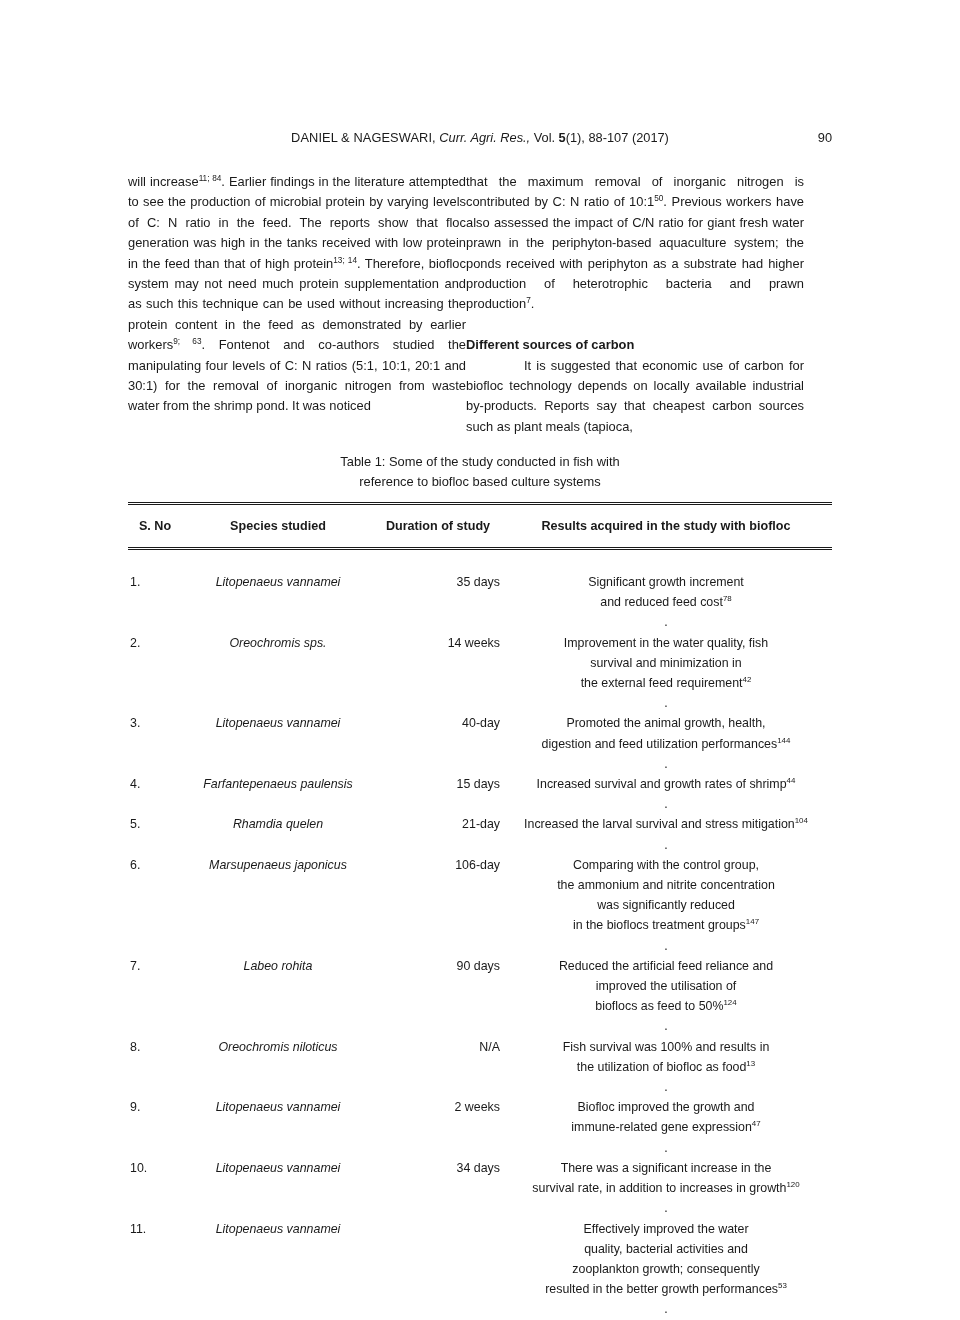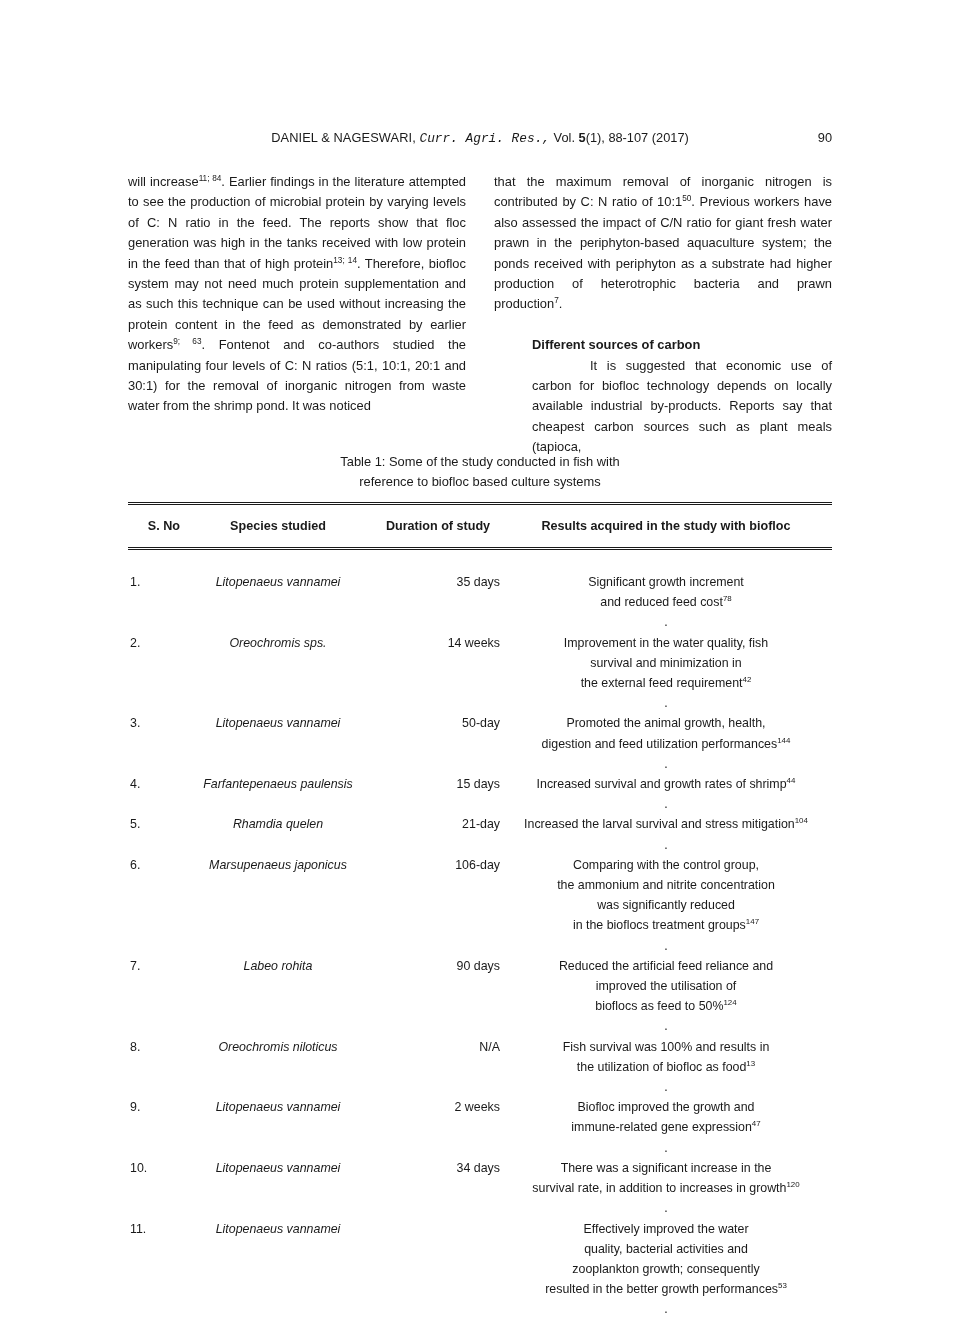--- a/index.html
+++ b/index.html
@@ -30,46 +30,45 @@
     font-size: 12.8px;
     line-height: 20px;
     white-space: nowrap;
   }
   .runhead-center {
     position: absolute;
     left: 0; right: 0;
     text-align: center;
   }
   .runhead-center .authors { letter-spacing: 0.1px; }
-  .runhead-center .journal { font-style: italic; font-family: Liberation Mono, monospace; }
+  .runhead-center .journal { font-style: italic; }
   .runhead-center .volnum { font-weight: bold; }
   .runhead-page {
     position: absolute;
     right: 0; top: 0;
     font-size: 12.8px;
   }
 
   
   .cols {
     position: absolute;
     left: 128px; top: 172px;
     width: 704px;
     display: flex;
-    gap: 28px;
   }
   .col {
     width: 338px;
     font-size: 12.9px;
     line-height: 20.4px;
     text-align: justify;
     text-justify: inter-word;
     hyphens: none;
   }
   .col p { margin: 0; }
-  .col p + p { margin-top: 0px; margin-left: 38px; }
+  .col p + p { margin-top: 0px; }
   .subhead {
     font-weight: bold;
     font-size: 12.9px;
     line-height: 20.4px;
     margin: 0;
   }
   .indent { text-indent: 58px; }
   sup { font-size: 0.64em; vertical-align: super; line-height: 0; }
 
   
@@ -106,21 +105,21 @@
   }
   table.data td {
     padding: 0;
     vertical-align: top;
     line-height: 20.2px;
   }
   .c-no    { width: 52px;  text-align: left;   padding-left: 2px !important; }
   .c-sp    { width: 196px; text-align: center; }
   .c-dur   { width: 124px; text-align: right; }
   .c-res   { width: 332px; text-align: center; }
-  th.c-no   { text-align: right; }
+  th.c-no   { text-align: center; }
   th.c-sp   { text-align: center; }
   th.c-dur  { text-align: center; }
   th.c-res  { text-align: center; }
   td.c-sp   { font-style: italic; }
   tr.datarow > td { padding-bottom: 0px; }
   .spacer-row td { height: 22px; }
   .res-lines { display: block; }
   .res-lines span { display: block; }
 </style>
 </head>
@@ -194,21 +193,21 @@
               <span class="res-lines">
                 <span>Improvement in the water quality, fish</span>
                 <span>survival and minimization in</span>
                 <span>the external feed requirement<sup>42</sup><span>.</span></span>
               </span>
             </td>
           </tr>
           <tr class="datarow">
             <td class="c-no">3.</td>
             <td class="c-sp">Litopenaeus vannamei</td>
-            <td class="c-dur">50-day</td>
+            <td class="c-dur">40-day</td>
             <td class="c-res">
               <span class="res-lines">
                 <span>Promoted the animal growth, health,</span>
                 <span>digestion and feed utilization performances<sup>144</sup><span>.</span></span>
               </span>
             </td>
           </tr>
           <tr class="datarow">
             <td class="c-no">4.</td>
             <td class="c-sp">Farfantepenaeus paulensis</td>

